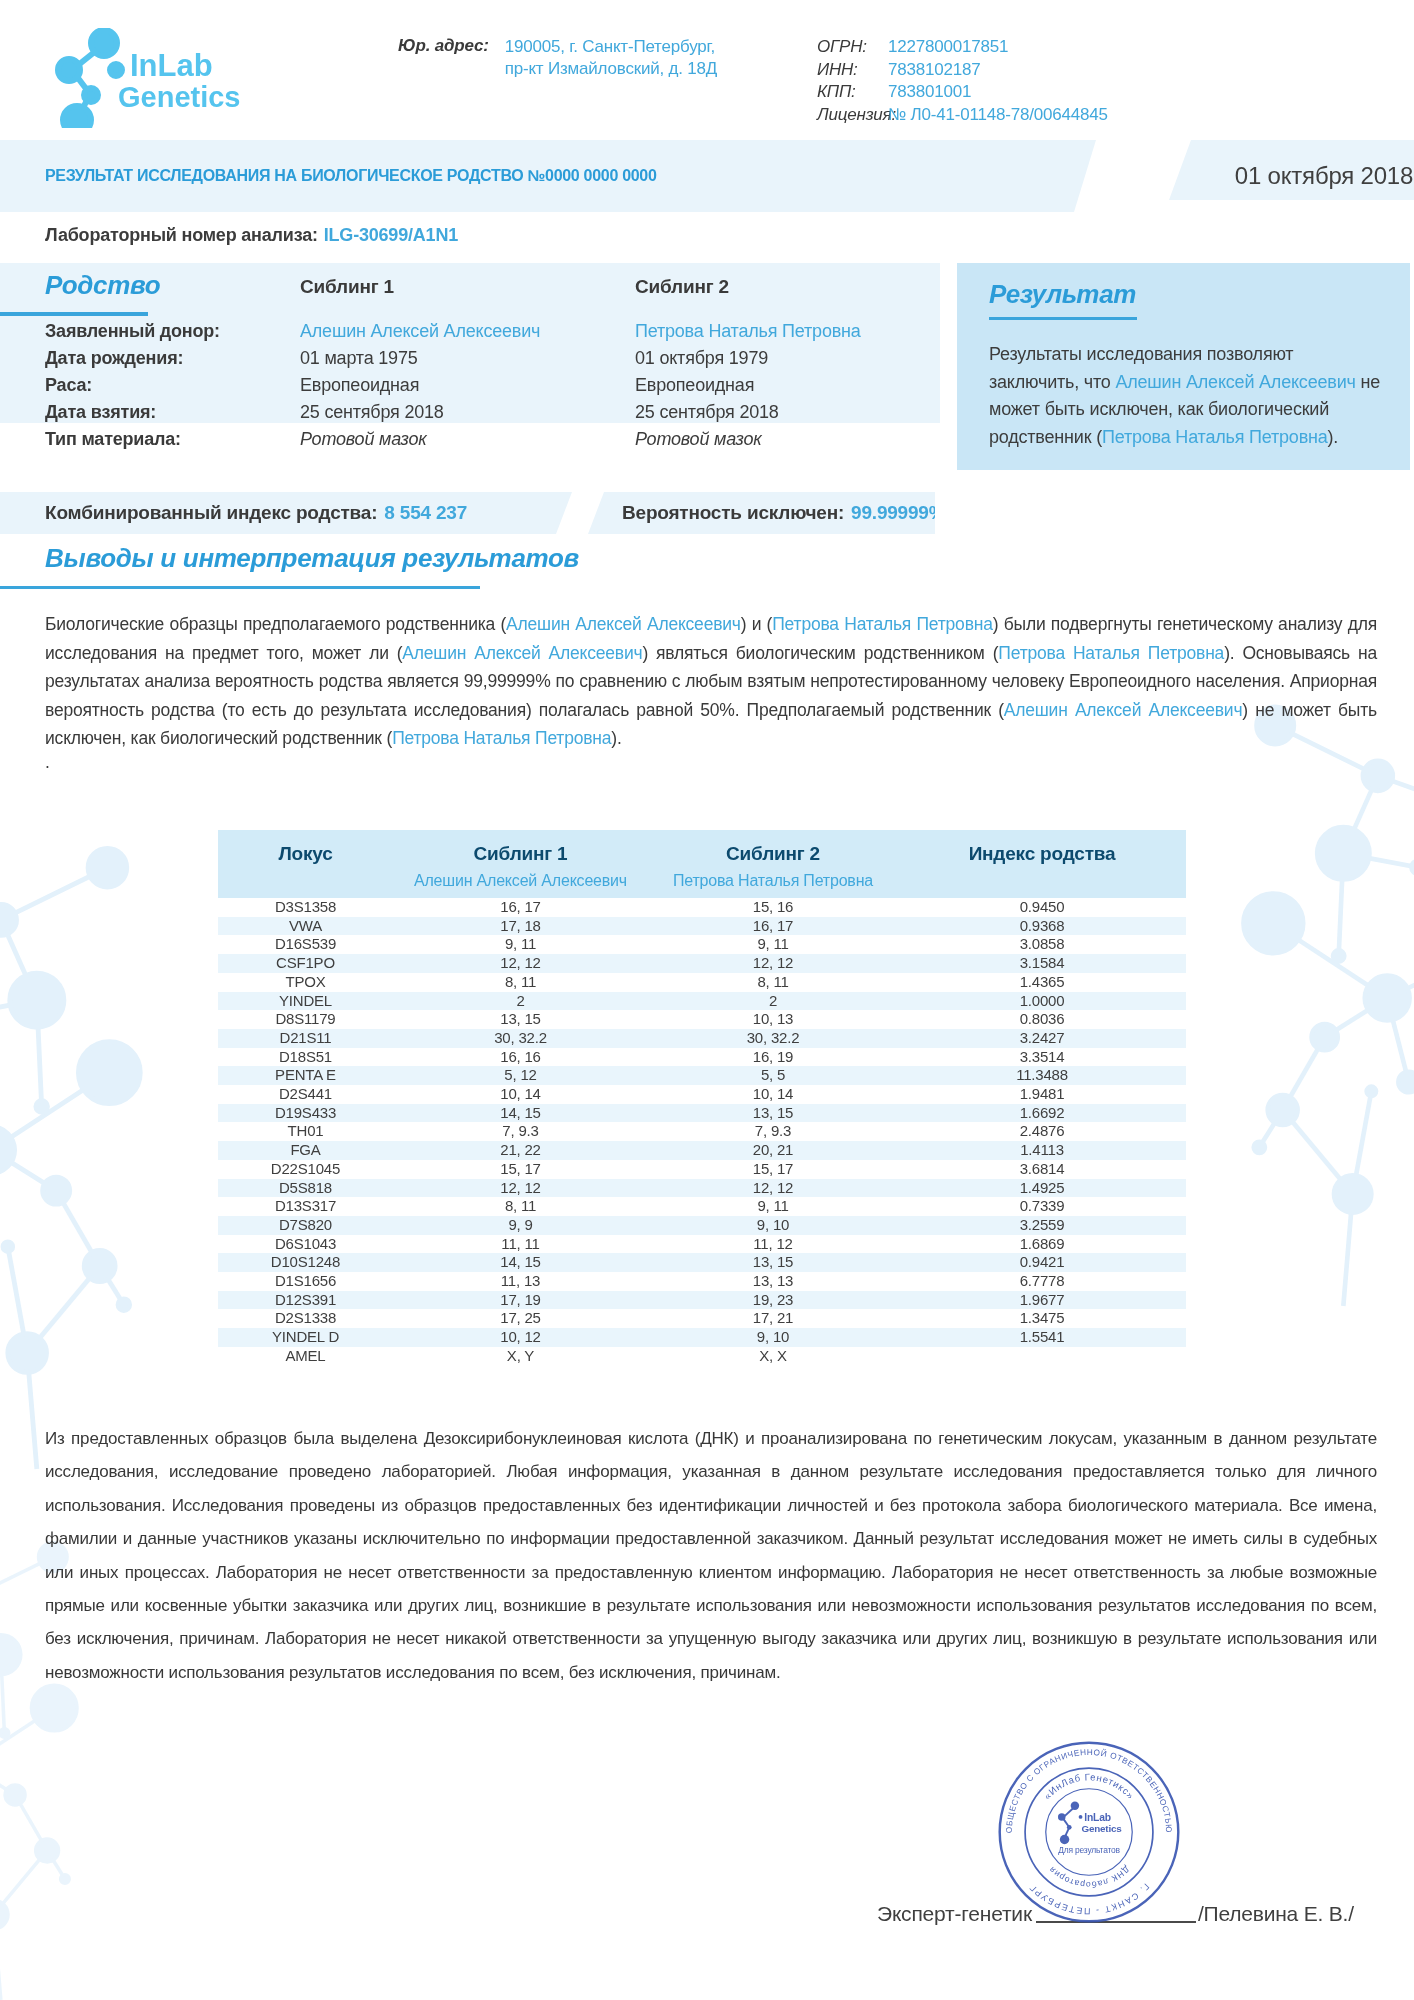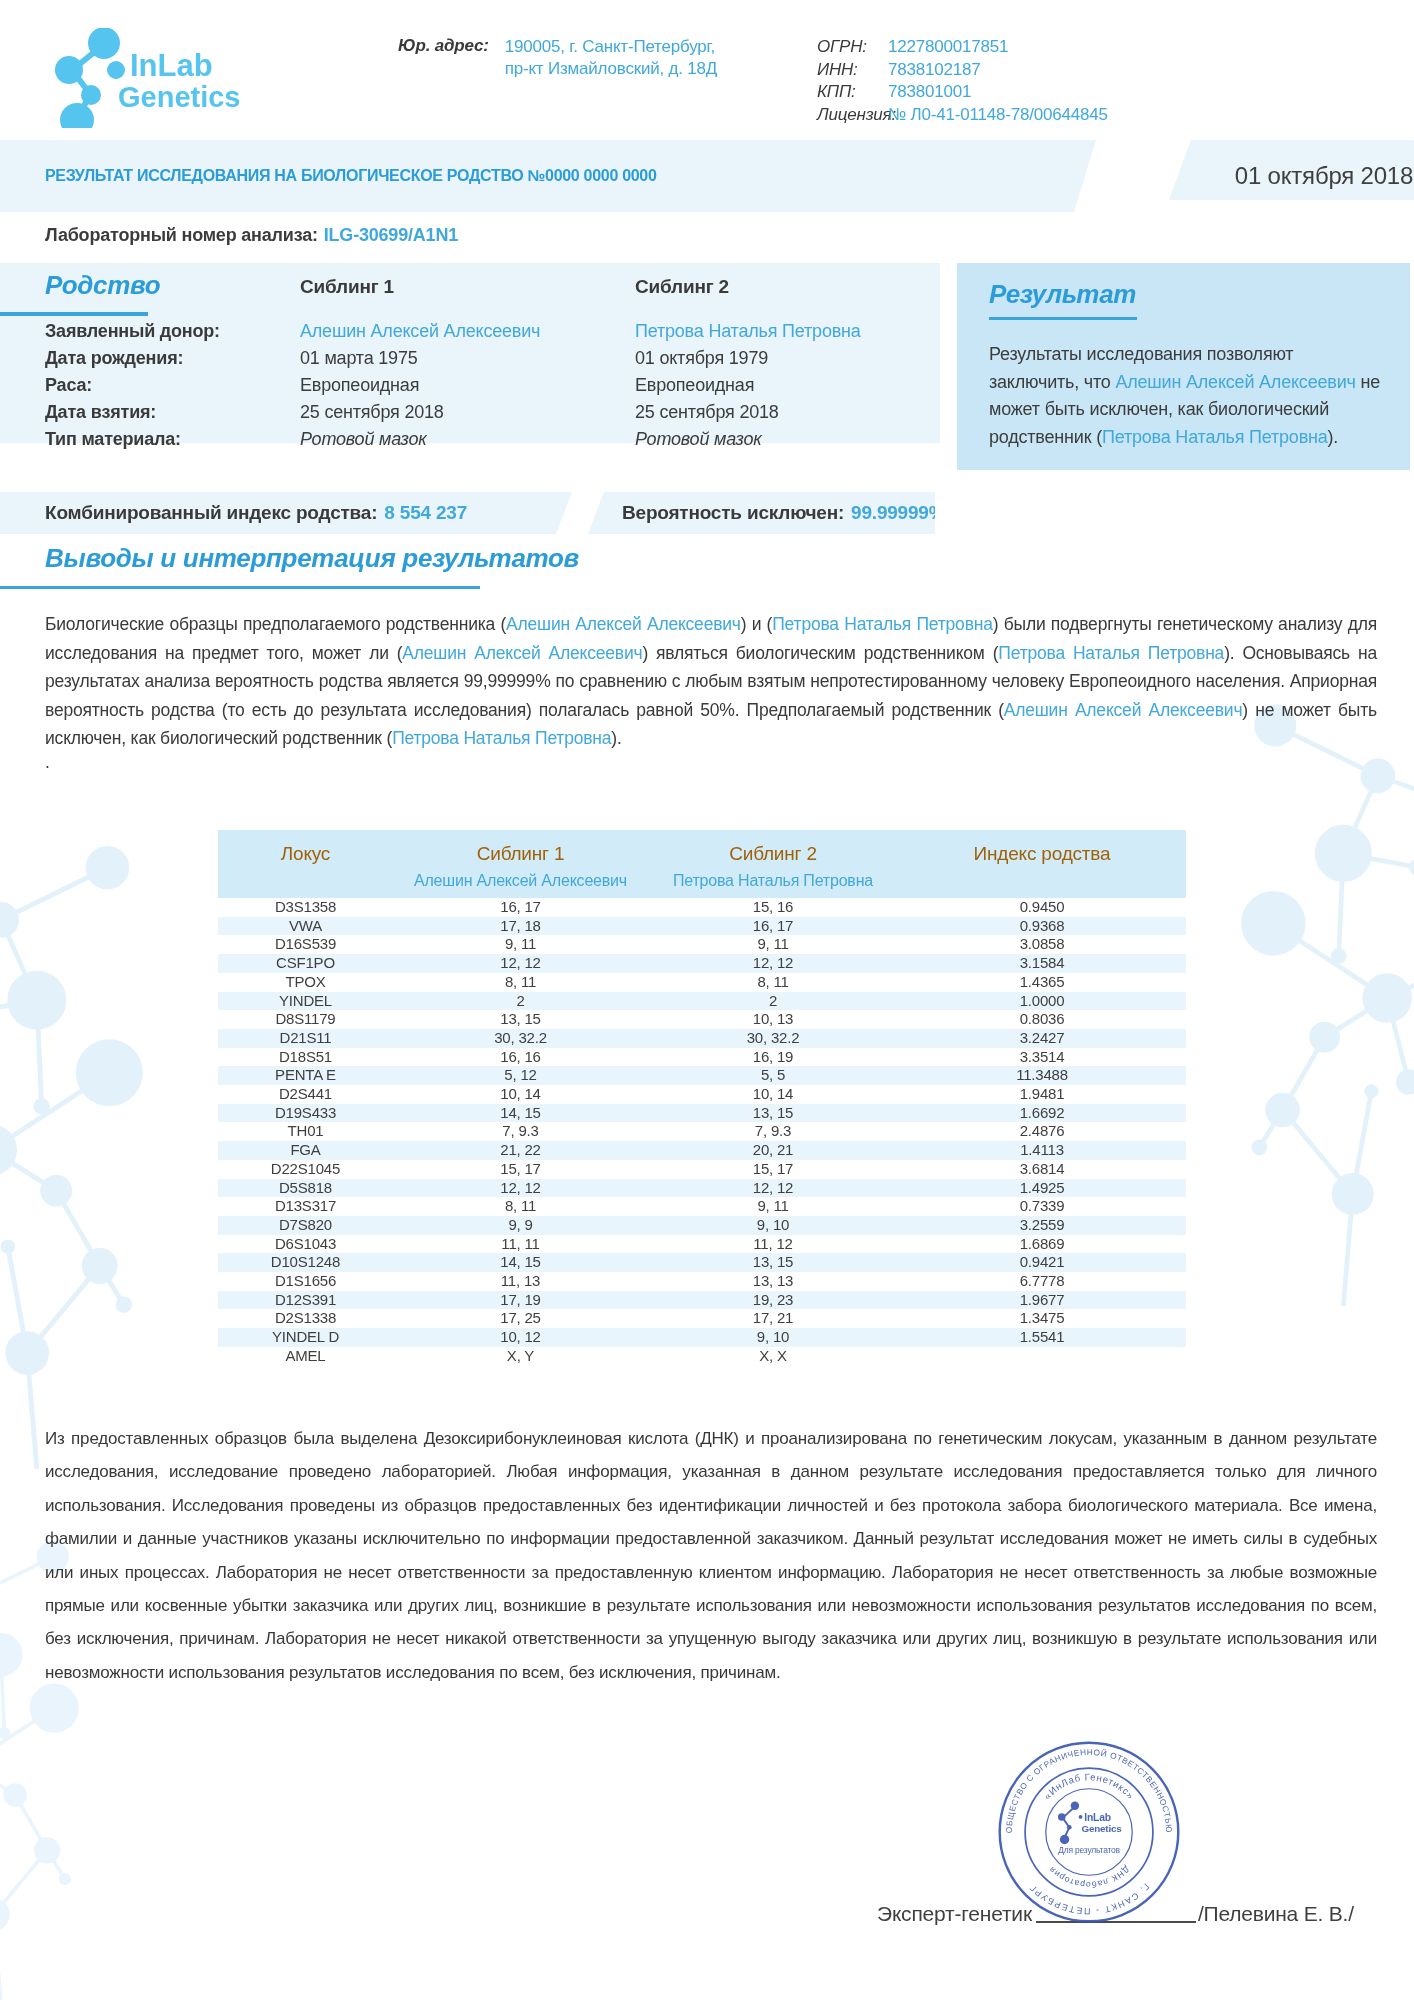--- a/index.html
+++ b/index.html
@@ -47,21 +47,21 @@
   .band-date{left:1169px;top:140px;width:296px;height:60px;background:var(--band);
     clip-path:polygon(22px 0,100% 0,100% 100%,0 100%);z-index:1;}
   .doc-title{position:absolute;left:45px;top:0;line-height:72px;font-size:16px;font-weight:bold;
     color:var(--blue-head);letter-spacing:-0.3px;white-space:nowrap;}
   .doc-date{text-align:center;line-height:72px;font-size:24px;color:#3f3f3f;padding-left:14px;}
 
   .labnum{left:45px;top:225px;font-size:18px;font-weight:bold;z-index:2;}
   .labnum .v{color:var(--blue);margin-left:6px;}
 
   
-  .kin-panel{left:0;top:263px;width:940px;height:180px;background:var(--band);z-index:1;}
+  .kin-panel{left:0;top:263px;width:940px;height:160px;background:var(--band);z-index:1;}
   .sec-title{font-size:26px;font-weight:bold;font-style:italic;color:var(--blue-head);letter-spacing:-0.3px;}
   .kin-title{position:absolute;left:45px;top:7px;}
   .kin-underline{position:absolute;left:0;top:49px;width:148px;height:4px;background:#3aa5dc;}
   .kin-col-h{position:absolute;top:13px;font-size:19px;font-weight:bold;color:#3a3a3a;}
   .kin-rows{position:absolute;left:45px;top:55px;right:10px;}
   .k-row{display:grid;grid-template-columns:255px 335px 1fr;line-height:27px;font-size:18px;}
   .k-label{font-weight:bold;color:#3a3a3a;}
   .k-val.blue{color:var(--blue);}
   .k-val.ital{font-style:italic;}
 
@@ -83,21 +83,21 @@
   .concl-title{left:45px;top:543px;z-index:2;}
   .concl-underline{left:0;top:586px;width:480px;height:3px;background:#3aa5dc;z-index:2;}
   .concl-par{left:45px;top:610px;width:1332px;font-size:17.5px;line-height:28.6px;color:#3a3a3a;z-index:2;text-align:justify;}
   .concl-dot{left:45px;top:752px;font-size:17.5px;color:#3a3a3a;z-index:2;}
 
   
   .loci{left:218px;top:830px;width:968px;z-index:2;border-collapse:collapse;table-layout:fixed;}
   .loci th,.loci td{text-align:center;font-weight:normal;}
   .loci thead tr{background:var(--thead);}
   .loci thead th{height:68px;vertical-align:top;padding-top:13px;}
-  .loci .h1{font-size:19px;font-weight:normal;color:#a16207;}
+  .loci .h1{font-size:19px;font-weight:bold;color:#0c4a6e;}
   .loci .h2{font-size:16px;color:var(--blue);margin-top:7px;}
   .loci tbody td{height:18.7px;line-height:18.7px;font-size:15px;color:#3f3f3f;padding:0;}
   .loci tbody tr:nth-child(even){background:var(--zebra);}
   .c1{width:175px;} .c2{width:255px;} .c3{width:250px;} .c4{width:288px;}
 
   .disclaimer{left:45px;top:1422px;width:1332px;font-size:17px;line-height:33.4px;color:#383838;z-index:2;text-align:justify;}
 
   
   .sig{left:877px;top:1902px;z-index:3;display:flex;align-items:flex-end;font-size:21px;color:#3f3f3f;white-space:nowrap;}
   .sig-line{width:160px;border-bottom:2px solid #4a4a4a;margin:0 2px 3px 4px;}

